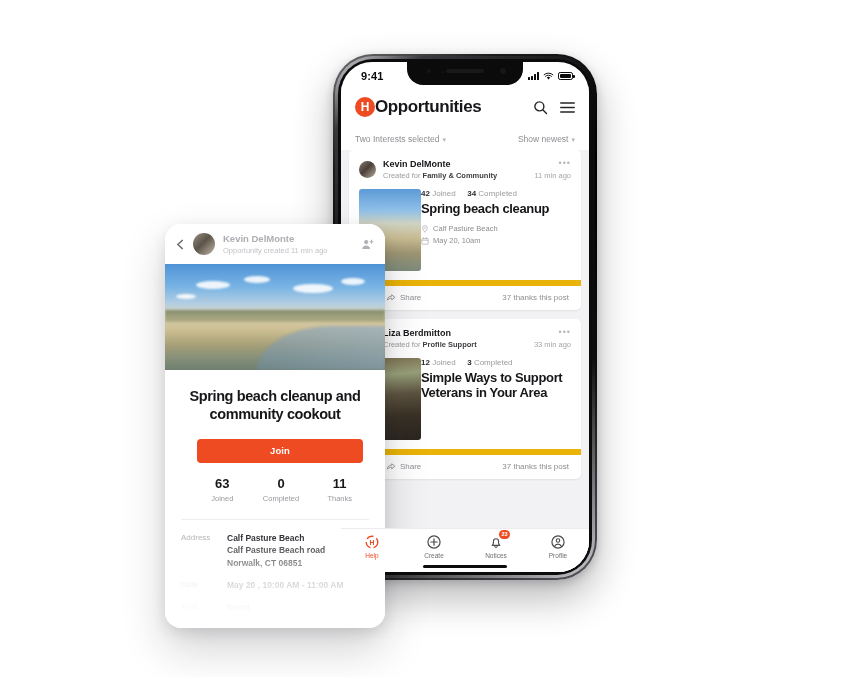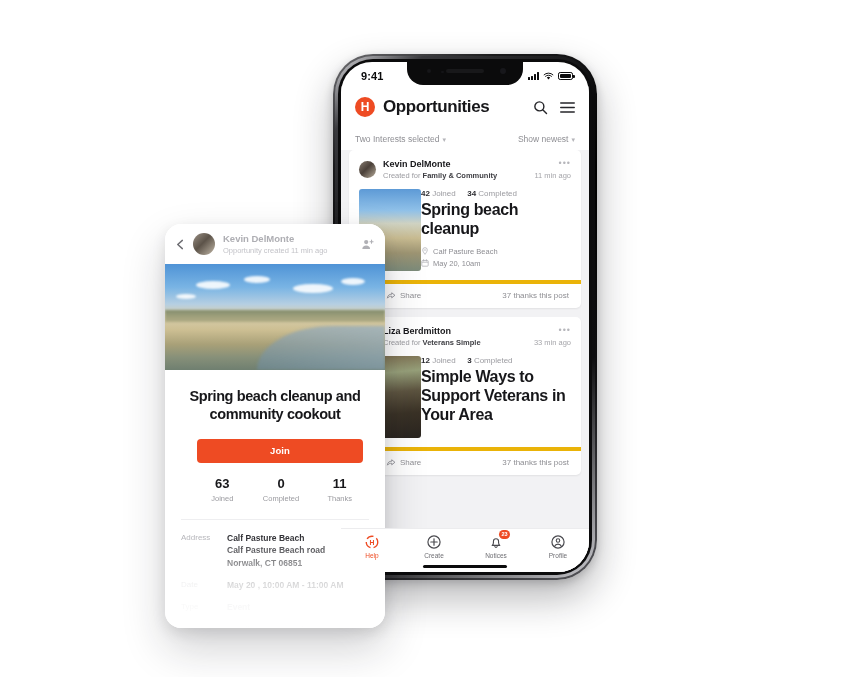--- a/index.html
+++ b/index.html
@@ -76,21 +76,21 @@
   
   .app-header {
     position:absolute; left:0; top:24px; width:100%; height:42px;
     display:flex; align-items:center; padding:0 14px; background:#fff; z-index:20;
   }
   .logo {
     width:20px; height:20px; border-radius:50%;
     background:#ee4b23; color:#fff; font-size:12px; font-weight:bold;
     display:flex; align-items:center; justify-content:center; flex:0 0 auto;
   }
-  .app-title { font-size:17px; font-weight:bold; color:#17171a; margin-left:8px; letter-spacing:-.4px; flex:1; }
+  .app-title { font-size:17px; font-weight:bold; color:#17171a; letter-spacing:-.4px; flex:1; }
   .hdr-icons { display:flex; align-items:center; gap:12px; }
   .ico { width:15px; height:15px; color:#26262a; display:block; }
 
   
   .filter-row {
     position:absolute; left:0; top:66px; width:100%; height:22px;
     display:flex; align-items:center; justify-content:space-between;
     padding:0 14px; font-size:8.5px; color:#8e8e93; background:#fff; z-index:15;
   }
   .filter-row span.caret { color:#b5b5ba; font-size:7px; margin-left:3px; }
@@ -110,28 +110,28 @@
   .ch-time { font-size:7.5px; color:#a5a5aa; margin-top:3px; }
 
   .card-body { display:flex; padding:0 10px 9px 10px; }
   .thumb { width:62px; height:82px; border-radius:3px; flex:0 0 auto; }
   .thumb-beach { background:linear-gradient(180deg,#5d9ad6 0%,#8fc0e8 26%,#cfd2c2 42%,#c8bb91 60%,#9e9573 78%,#7c8b7a 100%); }
   .thumb-vets { background:linear-gradient(175deg,#7c6c4e 0%,#97a07a 22%,#5d5440 45%,#3a3226 70%,#2a2520 100%); }
   .card-info { flex:1; min-width:0; }
   .stats { font-size:8px; color:#9b9ba0; margin-bottom:3px; }
   .stats b { color:#2c2c31; font-weight:bold; }
   .stats .gap { display:inline-block; width:7px; }
-  .card-title { font-size:16px; font-weight:bold; color:#17171a; line-height:1.18; letter-spacing:-.35px; }
+  .card-title { font-size:13px; font-weight:bold; color:#17171a; line-height:1.18; letter-spacing:-.35px; }
   .meta { margin-top:8px; }
   .meta-row { display:flex; align-items:center; font-size:7.5px; color:#8e8e93; margin-top:3px; }
   .meta-row svg { width:8px; height:8px; margin-right:4px; flex:0 0 auto; color:#b3b3b8; }
 
   .card-foot {
     display:flex; align-items:center; justify-content:space-between;
-    border-top:4px solid #eab308; padding:7px 12px; font-size:8px; color:#8e8e93;
+    border-top:6px solid #eab308; padding:7px 12px; font-size:8px; color:#8e8e93;
   }
   .foot-left { display:flex; align-items:center; gap:16px; }
   .foot-item { display:flex; align-items:center; gap:4px; }
   .foot-item svg { width:10px; height:10px; color:#8e8e93; }
 
   
   .tabbar {
     position:absolute; left:0; bottom:0; width:100%; height:44px;
     background:#fff; display:flex; align-items:flex-start;
     padding-top:5px; border-top:1px solid #ececee; z-index:25;
@@ -325,21 +325,21 @@
             </div>
             <span>37 thanks this post</span>
           </div>
         </div>
 
         <div class="card">
           <div class="card-head">
             <div class="avatar"></div>
             <div class="ch-text">
               <div class="ch-name">Liza Berdmitton</div>
-              <div class="ch-sub"><span>Created for </span><b>Veterans Simple</b></div>
+              <div class="ch-sub"><span>Created for </span><b>Profile Support</b></div>
             </div>
             <div class="ch-right">
               <div class="dots">•••</div>
               <div class="ch-time">33 min ago</div>
             </div>
           </div>
           <div class="card-body">
             <div class="thumb thumb-vets"></div>
             <div class="card-info">
               <div class="stats">

